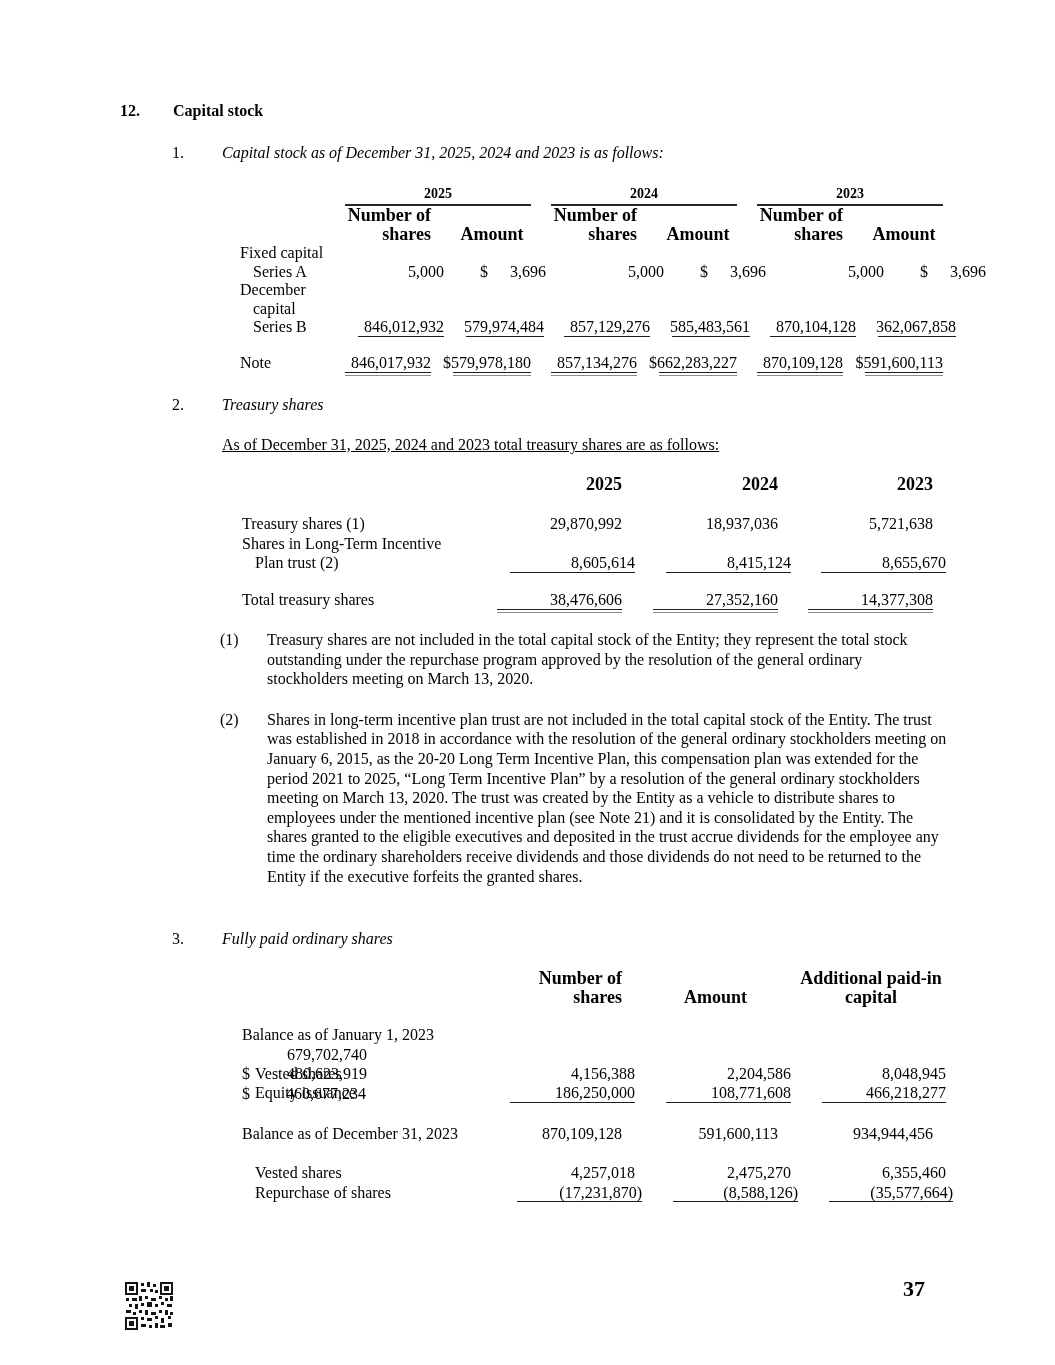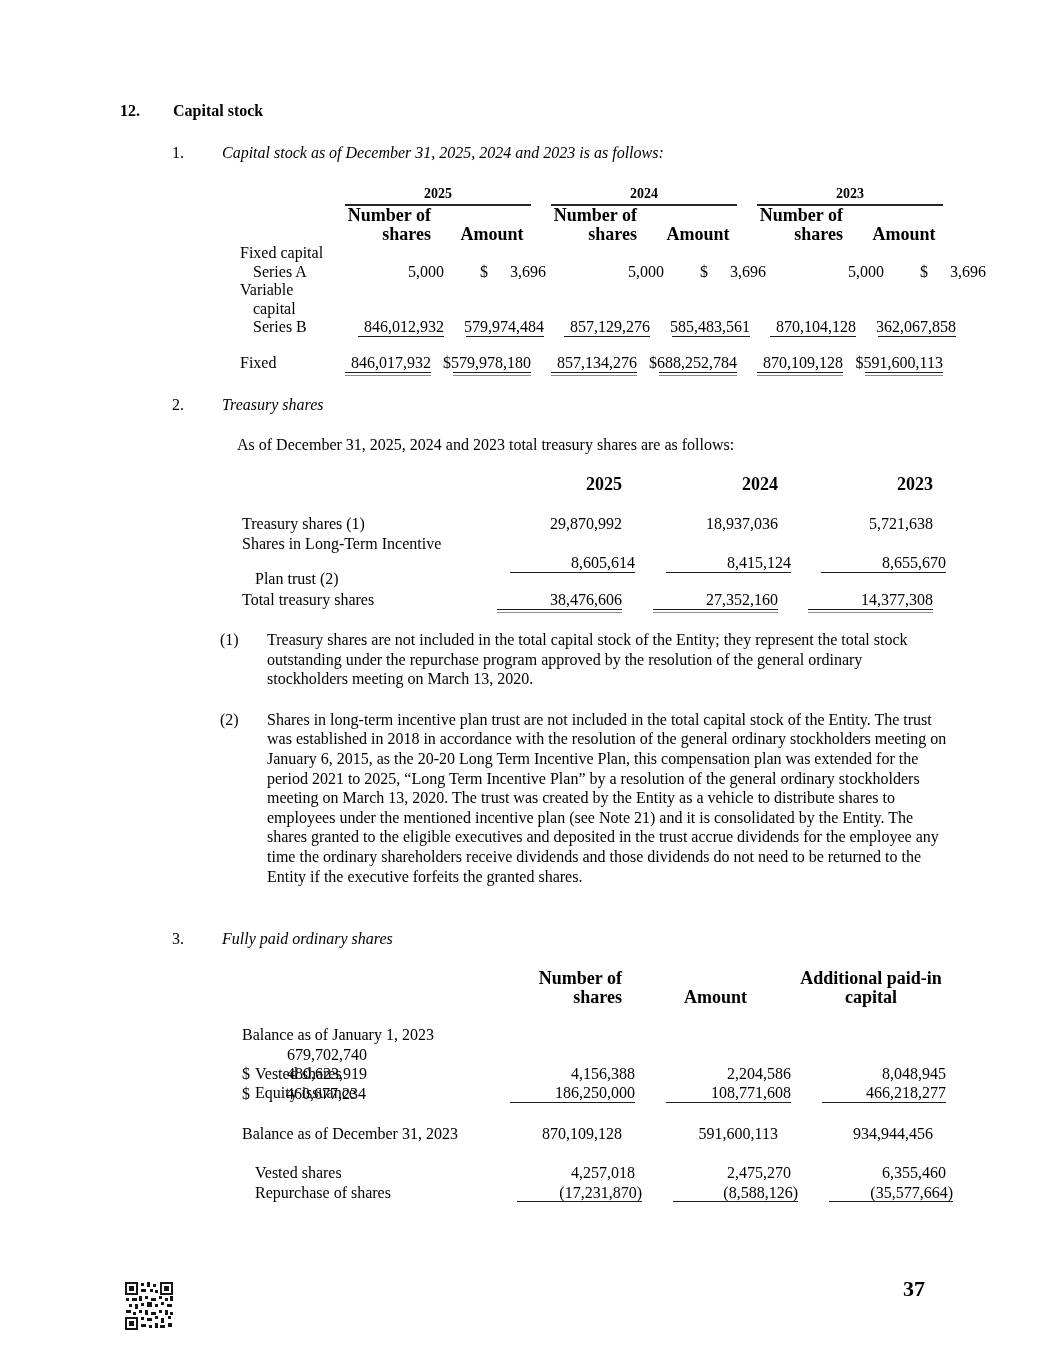--- a/index.html
+++ b/index.html
@@ -41,21 +41,21 @@
   .t1 .yg{width:186px;text-align:center;font-size:14px;font-weight:bold;border-bottom:2px solid #262626;}
   .t1 .row{height:18.6px;line-height:18.6px;}
   .t1 .row.yh{height:20px;line-height:16px;}
   .t1 .row.sub{height:19px;line-height:19px;}
   .t1 .pr{padding-right:12px;}
   .t1 .prs{padding-right:14px;}
   .t1 .hd{line-height:19px;}
 
   
   .t2 .lbl{width:255px;}
-  .t2 .ind{padding-left:13px;margin-top:16px;}
+  .t2 .ind{padding-left:13px;}
   .t2 .c{width:125px;text-align:right;}
   .t2 .gA{width:31px;}
   .t2 .gB{width:30px;}
   .t2 .row{height:19.5px;line-height:19.5px;}
   .t2 .row.yh{height:24px;line-height:17px;}
 
   
   .fn{display:flex;line-height:19.6px;}
   .fn .mk{width:47px;flex:none;}
   .fn .tx{width:680px;white-space:normal;}
@@ -148,21 +148,21 @@
       <div class="g2"></div>
       <div class="sh prs">5,000</div>
       <div class="g1"></div>
       <div class="am d">
           <span>$</span>
           <span class="pr">3,696</span>
         </div>
     </div>
 
     <div class="row">
-      <div class="lbl">Variable</div>
+      <div class="lbl">December</div>
     </div>
     <div class="row">
       <div class="lbl ind">capital</div>
     </div>
 
     <div class="row">
       <div class="lbl ind">Series B</div>
       <div class="sh u">846,012,932</div>
       <div class="g1"></div>
       <div class="am u">579,974,484</div>
@@ -172,39 +172,39 @@
       <div class="am u">585,483,561</div>
       <div class="g2"></div>
       <div class="sh u">870,104,128</div>
       <div class="g1"></div>
       <div class="am u">362,067,858</div>
     </div>
 
     <div class="row" style="height:16px;"></div>
 
     <div class="row" style="height:20px;line-height:20px;">
-      <div class="lbl">Fixed</div>
+      <div class="lbl">Note</div>
       <div class="sh uu">846,017,932</div>
       <div class="g1"></div>
       <div class="am uu">$579,978,180</div>
       <div class="g2"></div>
       <div class="sh uu">857,134,276</div>
       <div class="g1"></div>
-      <div class="am uu">$688,252,784</div>
+      <div class="am uu">$662,283,227</div>
       <div class="g2"></div>
       <div class="sh uu">870,109,128</div>
       <div class="g1"></div>
       <div class="am uu">$591,600,113</div>
     </div>
   </div>
 
   <div class="abs" style="left:172px;top:395px;">
     <span class="item-num">2.</span><span class="i">Treasury shares</span>
   </div>
-  <div class="abs" style="left:237px;top:435px;">As of December 31, 2025, 2024 and 2023 total treasury shares are as follows:</div>
+  <div class="abs" style="left:222px;top:435px;text-decoration:underline;">As of December 31, 2025, 2024 and 2023 total treasury shares are as follows:</div>
 
   <div class="abs t2" style="left:242px;top:476px;">
     <div class="row yh">
       <div class="lbl"></div>
       <div class="c ctr hd">2025</div>
       <div class="gA"></div>
       <div class="c ctr hd">2024</div>
       <div class="gB"></div>
       <div class="c ctr hd">2023</div>
     </div>

